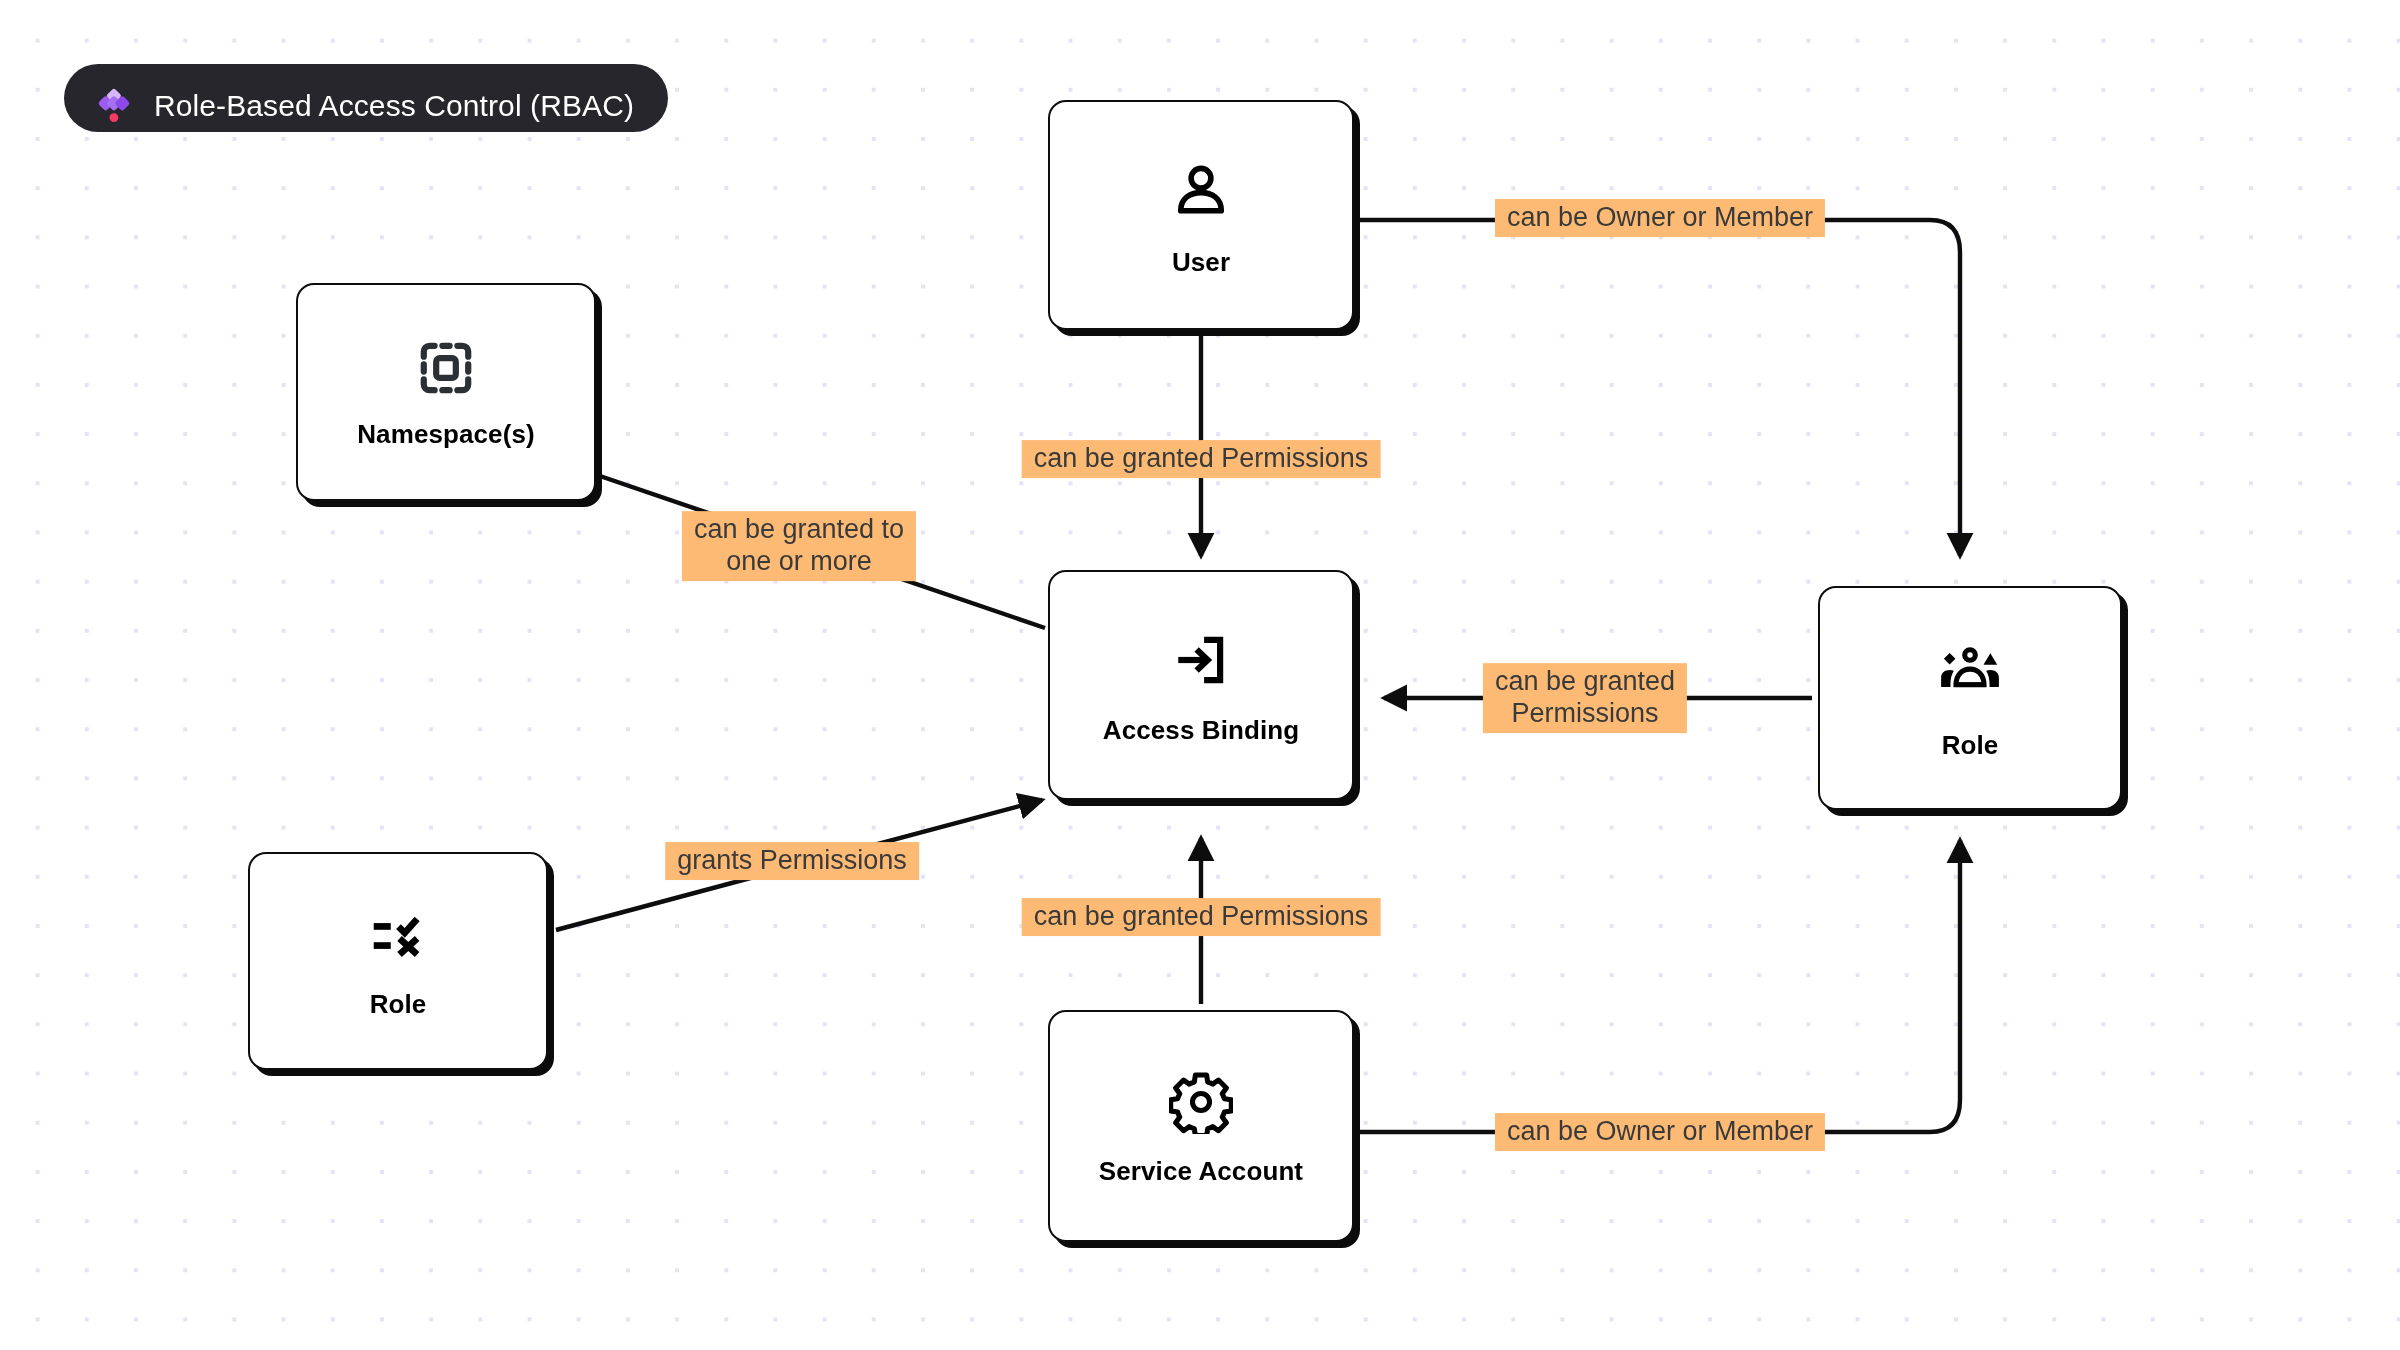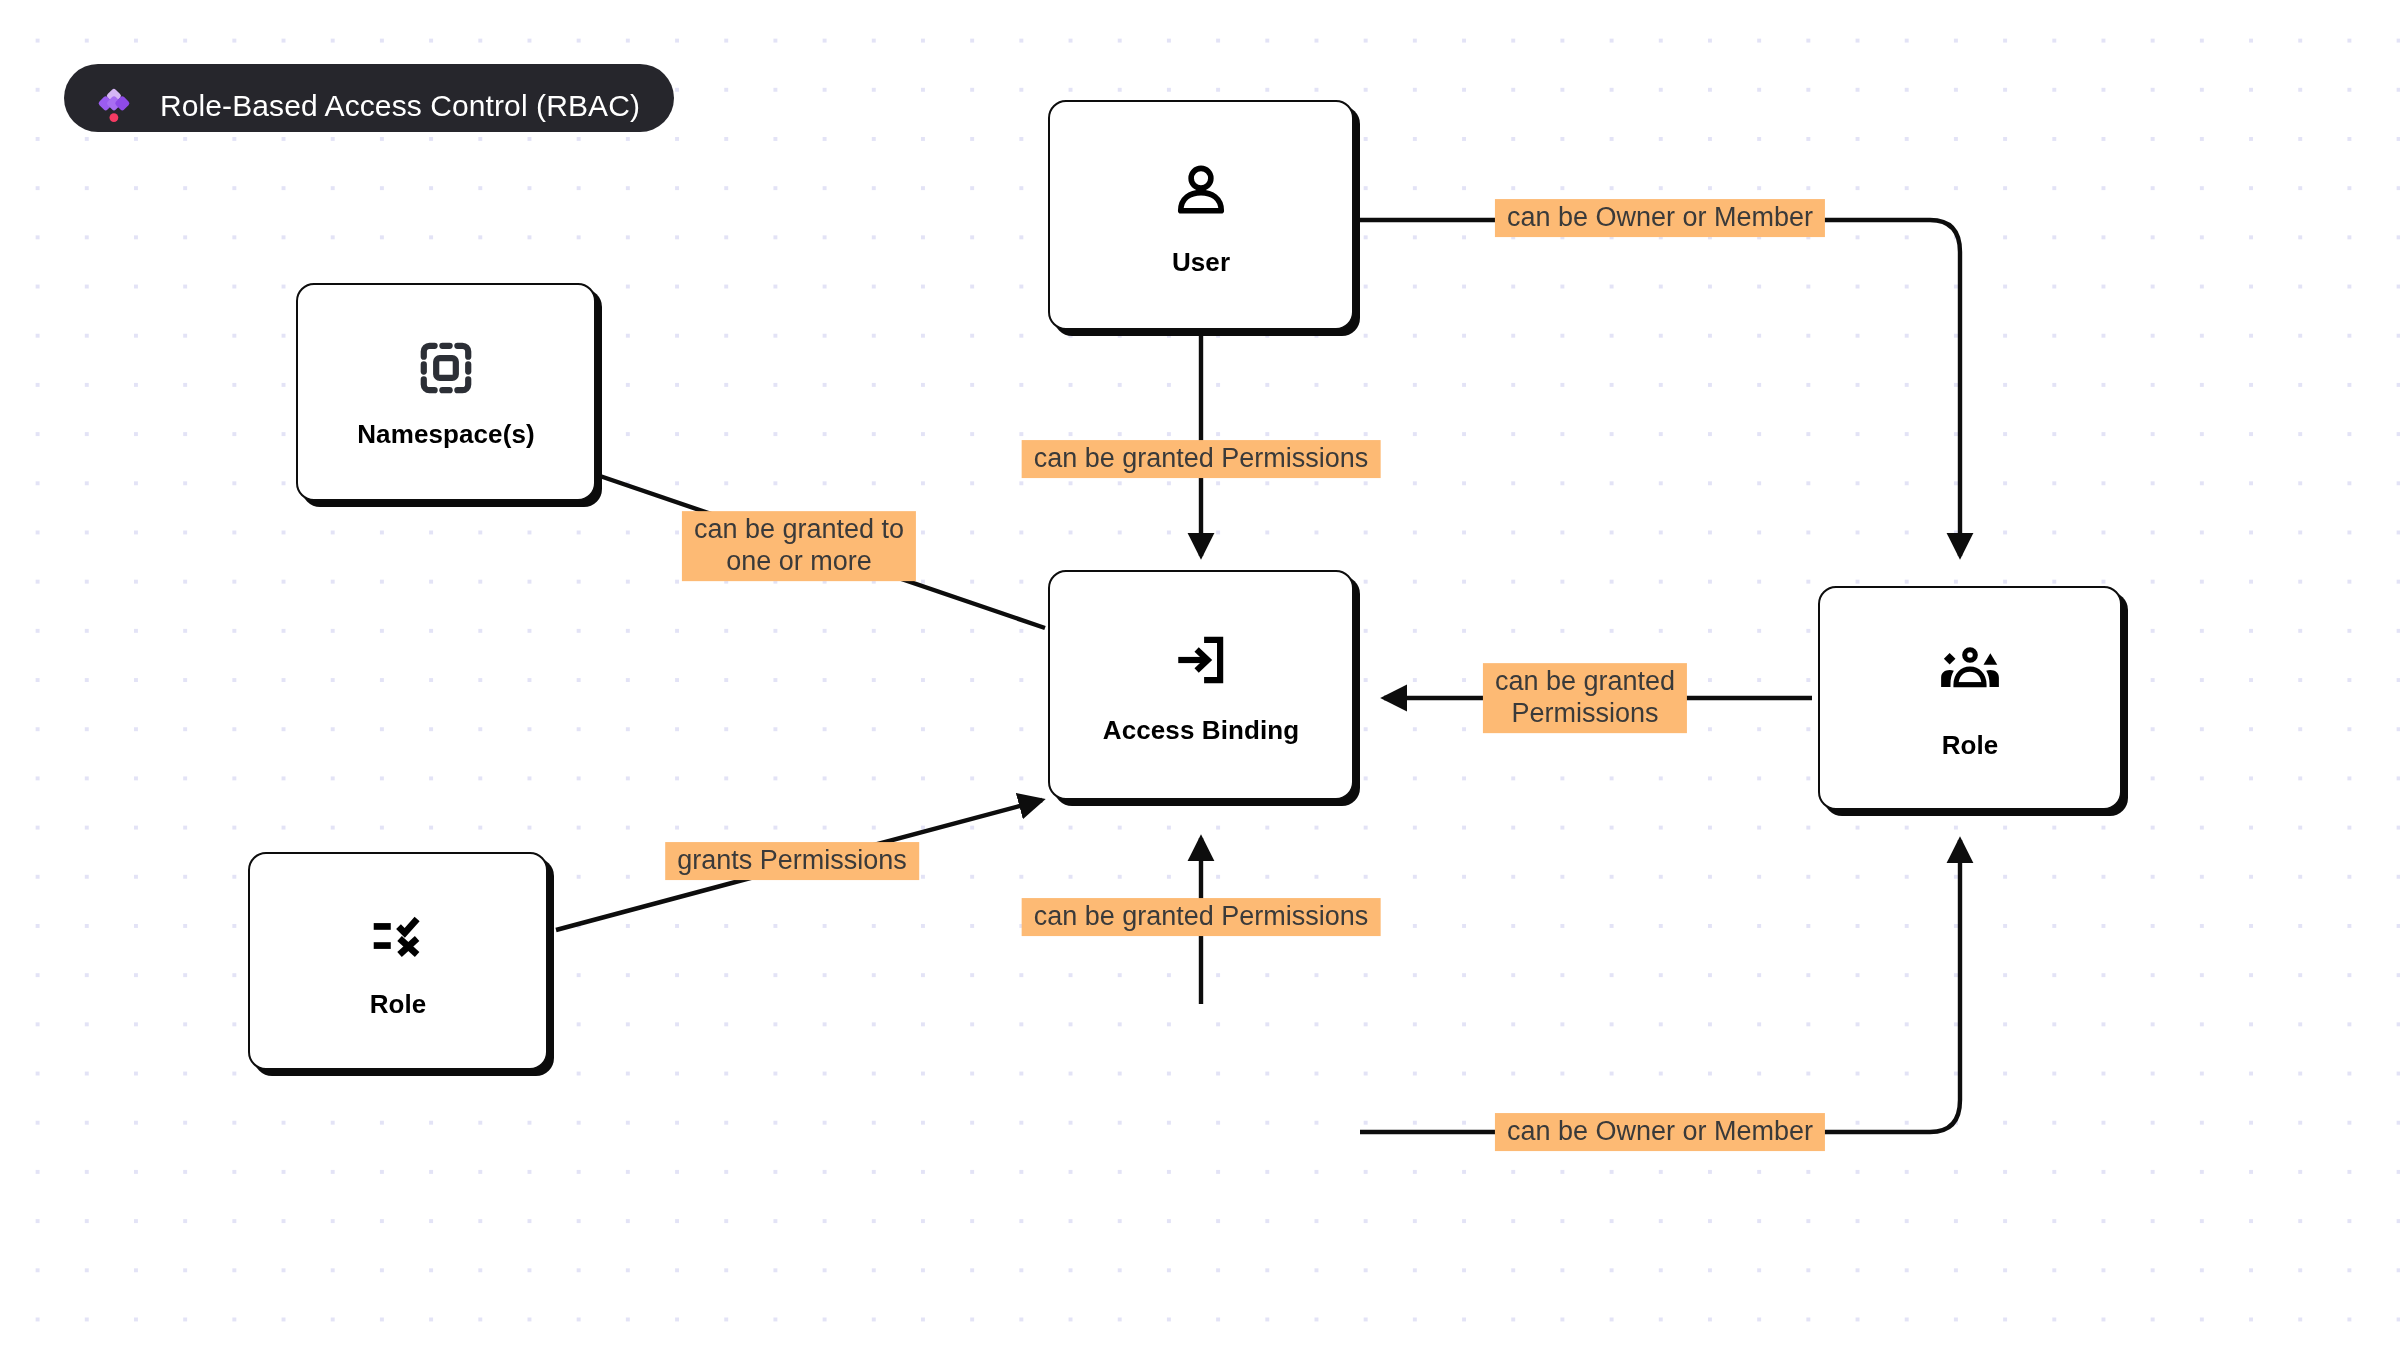--- a/index.html
+++ b/index.html
@@ -12,21 +12,21 @@
     font-family:"Liberation Sans", sans-serif;
     position:relative;
     -webkit-font-smoothing:antialiased;
   }
   #canvas{position:absolute;inset:0;}
   #edges{position:absolute;left:0;top:0;width:2400px;height:1350px;pointer-events:none;}
 
   
   .title-badge{
     position:absolute;left:64px;top:64px;
-    height:68px;display:flex;align-items:center;gap:24px;
+    height:68px;display:flex;align-items:center;gap:18px;
     background:#26262c;border-radius:34px;
     padding:16px 34px 0 26px;
     box-sizing:border-box;
   }
   .title-badge .logo{width:46px;height:46px;flex:0 0 46px;position:relative;}
   .title-badge .txt{
     color:#ffffff;font-size:30px;letter-spacing:.1px;white-space:nowrap;
   }
 
   
@@ -188,20 +188,36 @@
           <path d="M2.6 15.7 H9.2"></path>
           <path d="M12.2 8.4 L14.6 10.8 L19.4 5.4"></path>
           <path d="M12.6 13.0 L19.4 19.2"></path>
           <path d="M19.4 13.0 L12.6 19.2"></path>
         </g>
       </svg>
     </div>
     <div class="label">Role</div>
   </div>
 
+  <div class="node n-service">
+    <div class="icon">
+      <svg width="64" height="64" viewBox="0 0 24 24">
+        <path d="M9.9 1.9 h4.2 l.42 2.62 a7.9 7.9 0 0 1 1.85 .77 l2.17-1.54 l2.97 2.97
+                 l-1.54 2.17 a7.9 7.9 0 0 1 .77 1.85 l2.62 .42 v4.2 l-2.62 .42
+                 a7.9 7.9 0 0 1 -.77 1.85 l1.54 2.17 l-2.97 2.97 l-2.17-1.54
+                 a7.9 7.9 0 0 1 -1.85 .77 l-.42 2.62 h-4.2 l-.42-2.62
+                 a7.9 7.9 0 0 1 -1.85-.77 l-2.17 1.54 l-2.97-2.97 l1.54-2.17
+                 a7.9 7.9 0 0 1 -.77-1.85 l-2.62-.42 v-4.2 l2.62-.42
+                 a7.9 7.9 0 0 1 .77-1.85 l-1.54-2.17 l2.97-2.97 l2.17 1.54
+                 a7.9 7.9 0 0 1 1.85-.77 Z" fill="none" stroke="#000" stroke-width="1.9" stroke-linejoin="round"></path>
+        <circle cx="12" cy="12" r="3.2" fill="none" stroke="#000" stroke-width="1.9"></circle>
+      </svg>
+    </div>
+    <div class="label">Service Account</div>
+  </div>
 
   <div class="title-badge">
     <div class="logo">
       <svg width="46" height="46" viewBox="0 0 46 46">
         <g>
           <rect x="18.2" y="7.2" width="11.4" height="11.4" rx="2.6" transform="rotate(45 23.9 12.9)" fill="#d6b6f5"></rect>
           <rect x="10.0" y="14.6" width="11.4" height="11.4" rx="2.6" transform="rotate(45 15.7 20.3)" fill="#9b5cf0"></rect>
           <rect x="18.3" y="14.6" width="11.4" height="11.4" rx="2.6" transform="rotate(45 24.0 20.3)" fill="#a86ef2"></rect>
           <rect x="26.6" y="14.6" width="11.4" height="11.4" rx="2.6" transform="rotate(45 32.3 20.3)" fill="#8e4ae8"></rect>
           <circle cx="23.9" cy="34.6" r="4.4" fill="#f53b63"></circle>

